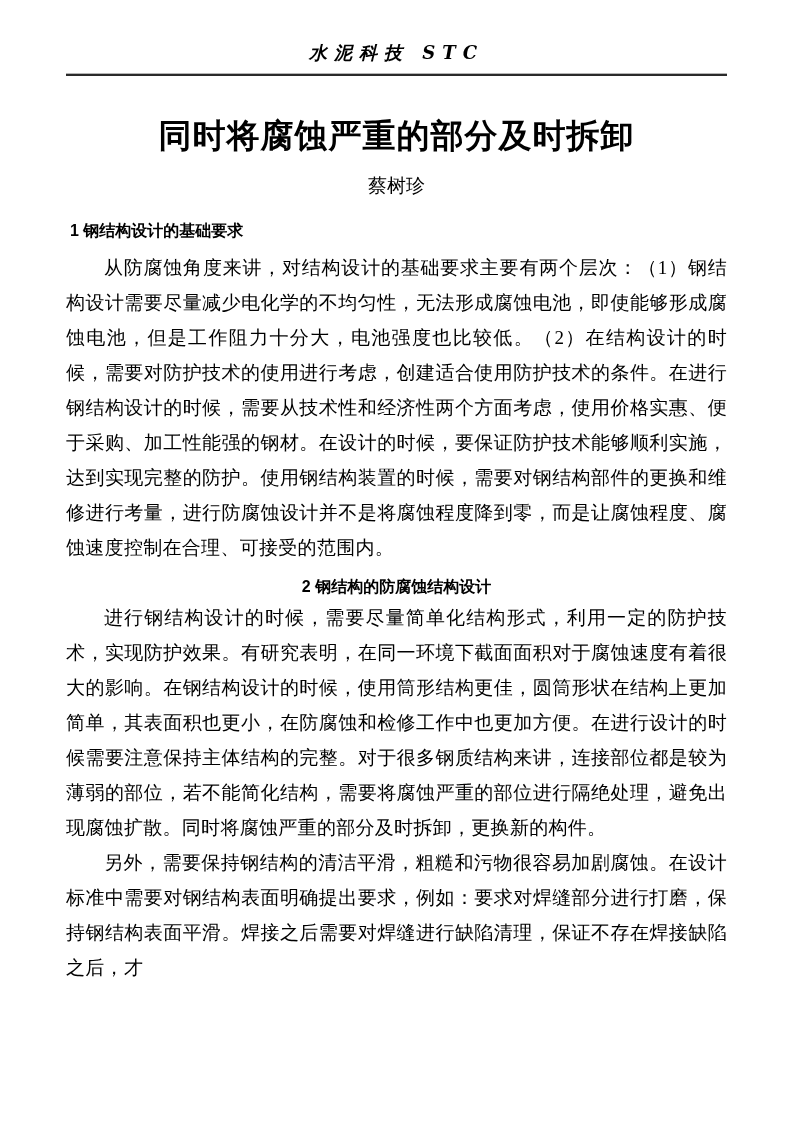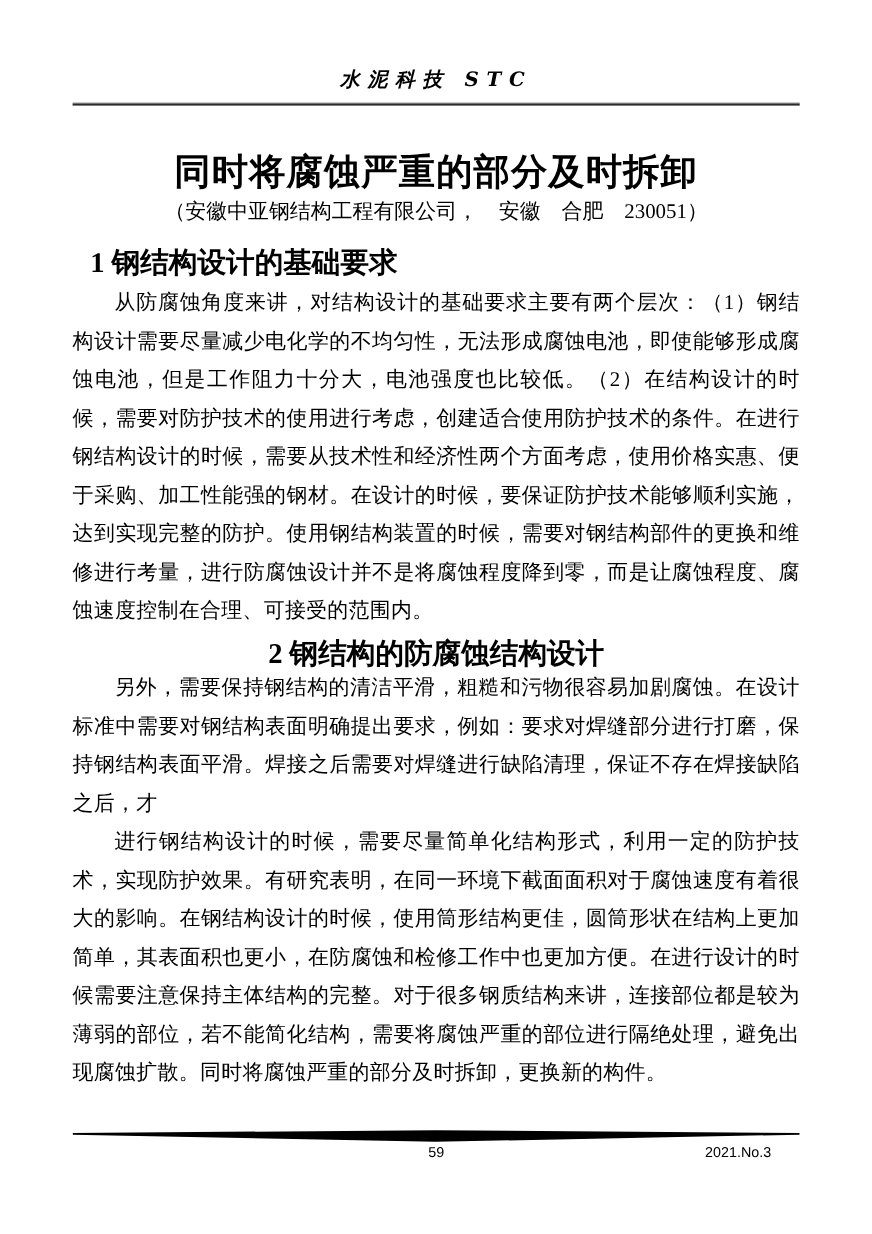--- a/index.html
+++ b/index.html
@@ -17,21 +17,21 @@
   }
   .page {
     position: relative;
     width: 661px;
     margin: 0 66px;
     height: 100%;
   }
 
   
   .masthead {
-    padding-top: 60px;
+    padding-top: 40px;
     text-align: center;
     font-family: "DejaVu Serif", "Liberation Serif", serif;
     font-style: italic;
     font-weight: bold;
     font-size: 18px;
     letter-spacing: 7px;
     line-height: 26px;
   }
   .header-rule {
     margin-top: 7px;
@@ -58,25 +58,25 @@
   }
   .affiliation {
     margin-top: 5px;
     text-align: center;
     font-size: 19px;
     line-height: 24px;
   }
 
   
   .sec-h {
-    font-family: Liberation Serif, serif;
+    font-family: Liberation Sans, sans-serif;
     font-weight: bold;
-    font-size: 26px;
+    font-size: 16px;
     line-height: 26px;
-    margin: 16px;
+    margin: 4px;
   }
   .sec-h.level-1 { margin-top: 21px; margin-bottom: 6px; }
   .sec-h.level-1b { margin-top: 9px; margin-bottom: 0; text-align: center; }
   .sec-h.level-2 { margin-top: 16px; margin-bottom: 3px; }
 
   
   .para {
     margin: 0;
     font-size: 19px;
     line-height: 35px;
@@ -122,37 +122,28 @@
 
 <div class="page">
 
   <header>
     <div class="masthead">水泥科技 STC</div>
     <div class="header-rule"></div>
   </header>
 
   <h1 class="article-title">同时将腐蚀严重的部分及时拆卸</h1>
 
+  <div class="author">蔡树珍</div>
 
-  <div class="affiliation">（安徽中亚钢结构工程有限公司，　安徽　合肥　230051）</div>
 
   <h2 class="sec-h level-1">1 钢结构设计的基础要求</h2>
 
   <p class="para">从防腐蚀角度来讲，对结构设计的基础要求主要有两个层次：（1）钢结构设计需要尽量减少电化学的不均匀性，无法形成腐蚀电池，即使能够形成腐蚀电池，但是工作阻力十分大，电池强度也比较低。（2）在结构设计的时候，需要对防护技术的使用进行考虑，创建适合使用防护技术的条件。在进行钢结构设计的时候，需要从技术性和经济性两个方面考虑，使用价格实惠、便于采购、加工性能强的钢材。在设计的时候，要保证防护技术能够顺利实施，达到实现完整的防护。使用钢结构装置的时候，需要对钢结构部件的更换和维修进行考量，进行防腐蚀设计并不是将腐蚀程度降到零，而是让腐蚀程度、腐蚀速度控制在合理、可接受的范围内。</p>
 
   <h2 class="sec-h level-1b">2 钢结构的防腐蚀结构设计</h2>
 
 
+  <p class="para">进行钢结构设计的时候，需要尽量简单化结构形式，利用一定的防护技术，实现防护效果。有研究表明，在同一环境下截面面积对于腐蚀速度有着很大的影响。在钢结构设计的时候，使用筒形结构更佳，圆筒形状在结构上更加简单，其表面积也更小，在防腐蚀和检修工作中也更加方便。在进行设计的时候需要注意保持主体结构的完整。对于很多钢质结构来讲，连接部位都是较为薄弱的部位，若不能简化结构，需要将腐蚀严重的部位进行隔绝处理，避免出现腐蚀扩散。同时将腐蚀严重的部分及时拆卸，更换新的构件。</p>
+
   <p class="para">另外，需要保持钢结构的清洁平滑，粗糙和污物很容易加剧腐蚀。在设计标准中需要对钢结构表面明确提出要求，例如：要求对焊缝部分进行打磨，保持钢结构表面平滑。焊接之后需要对焊缝进行缺陷清理，保证不存在焊接缺陷之后，才</p>
 
-  <p class="para">进行钢结构设计的时候，需要尽量简单化结构形式，利用一定的防护技术，实现防护效果。有研究表明，在同一环境下截面面积对于腐蚀速度有着很大的影响。在钢结构设计的时候，使用筒形结构更佳，圆筒形状在结构上更加简单，其表面积也更小，在防腐蚀和检修工作中也更加方便。在进行设计的时候需要注意保持主体结构的完整。对于很多钢质结构来讲，连接部位都是较为薄弱的部位，若不能简化结构，需要将腐蚀严重的部位进行隔绝处理，避免出现腐蚀扩散。同时将腐蚀严重的部分及时拆卸，更换新的构件。</p>
-
-  <footer class="footer">
-    <svg class="footer-bar" viewBox="0 0 661 13" preserveAspectRatio="none">
-      <polygon points="0,3 330,0.5 661,3 661,4.5 330,11 0,4.5" fill="#000000"></polygon>
-    </svg>
-    <div class="footer-row">
-      <span class="page-number">59</span>
-      <span class="issue-label">2021.No.3</span>
-    </div>
-  </footer>
 
 </div>
 
 </body></html>

